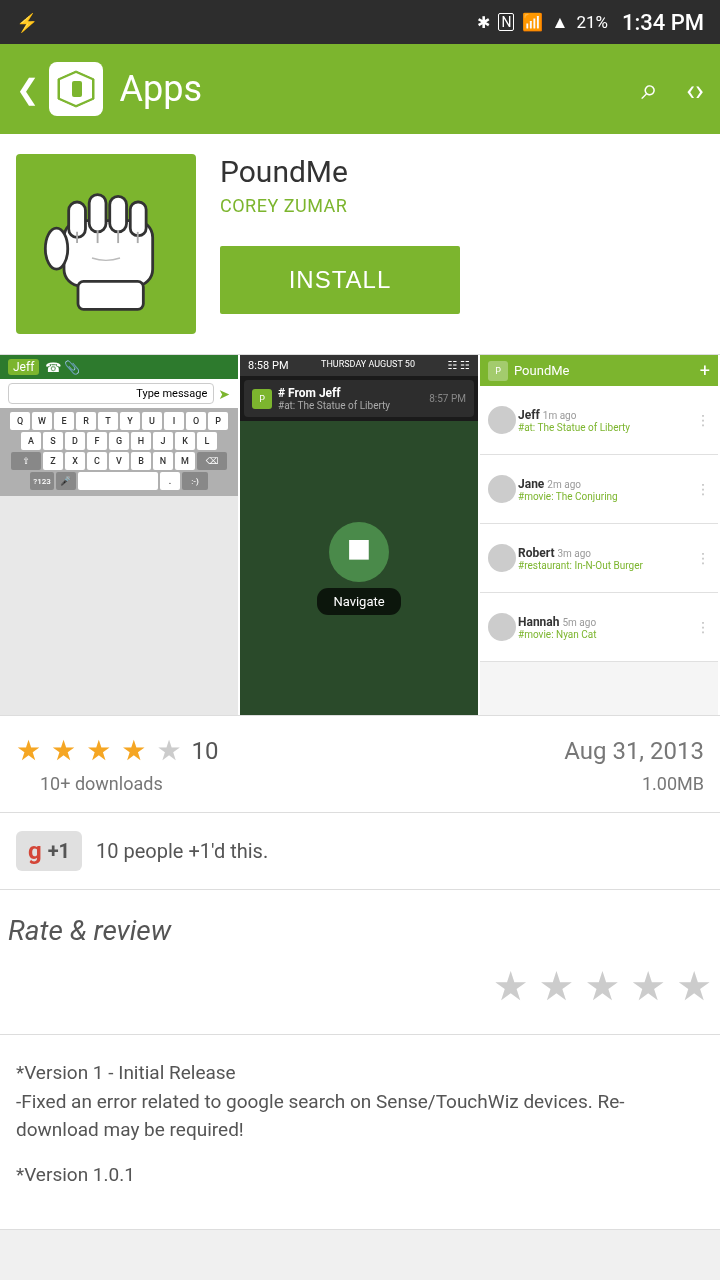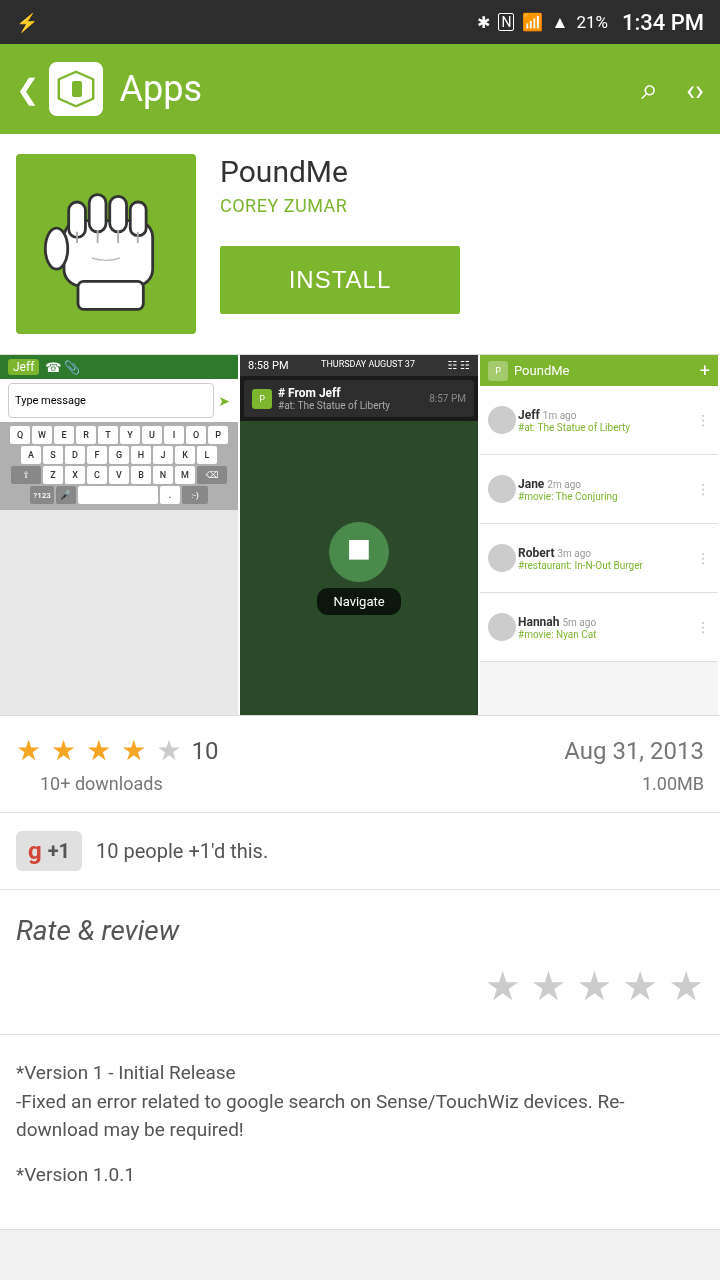--- a/index.html
+++ b/index.html
@@ -184,21 +184,22 @@
       display: flex;
       align-items: center;
       padding: 4px 8px;
       gap: 4px;
     }
     .ss1-textbox {
       flex: 1;
       border: 1px solid #ccc;
       border-radius: 4px;
       font-size: 11px;
-      padding: 10px 6px;
+      padding: 3px 6px;
+      text-align: right;
     }
     .ss1-keyboard {
       background: #b0b0b0;
       padding: 4px;
     }
     .kb-row {
       display: flex;
       justify-content: center;
       gap: 2px;
       margin-bottom: 2px;
@@ -362,21 +363,21 @@
       font-size: 20px;
     }
     .gplus-text {
       font-size: 20px;
       color: #555;
     }
 
     
     .rate-section {
       background: white;
-      padding: 24px 16px;
+      padding: 24px 8px;
       border-bottom: 1px solid #ddd;
     }
     .rate-title {
       font-size: 28px;
       font-style: italic;
       color: #555;
       margin-bottom: 16px;
     }
     .rate-stars {
       display: flex;
@@ -525,21 +526,21 @@
         <div class="kb-key" style="width:80px;"></div>
         <div class="kb-key">.</div>
         <div class="kb-key dark" style="width:26px;font-size:8px;">:-)</div>
       </div>
     </div>
   </div>
 
   <div class="screenshot ss2">
     <div class="ss2-topbar">
       <span>8:58 PM</span>
-      <span style="font-size:9px;">THURSDAY AUGUST 37</span>
+      <span style="font-size:9px;">THURSDAY AUGUST 50</span>
       <span>☷ ☷</span>
     </div>
     <div class="ss2-notification">
       <div style="display:flex;align-items:center;gap:6px;">
         <div style="width:20px;height:20px;background:#7cb52e;border-radius:3px;display:flex;align-items:center;justify-content:center;font-size:9px;color:white;flex-shrink:0;">P</div>
         <div>
           <div style="font-size:12px;font-weight:bold;"># From Jeff</div>
           <div style="font-size:10px;color:#aaa;">#at: The Statue of Liberty</div>
         </div>
         <span style="font-size:10px;color:#888;margin-left:auto;">8:57 PM</span>

